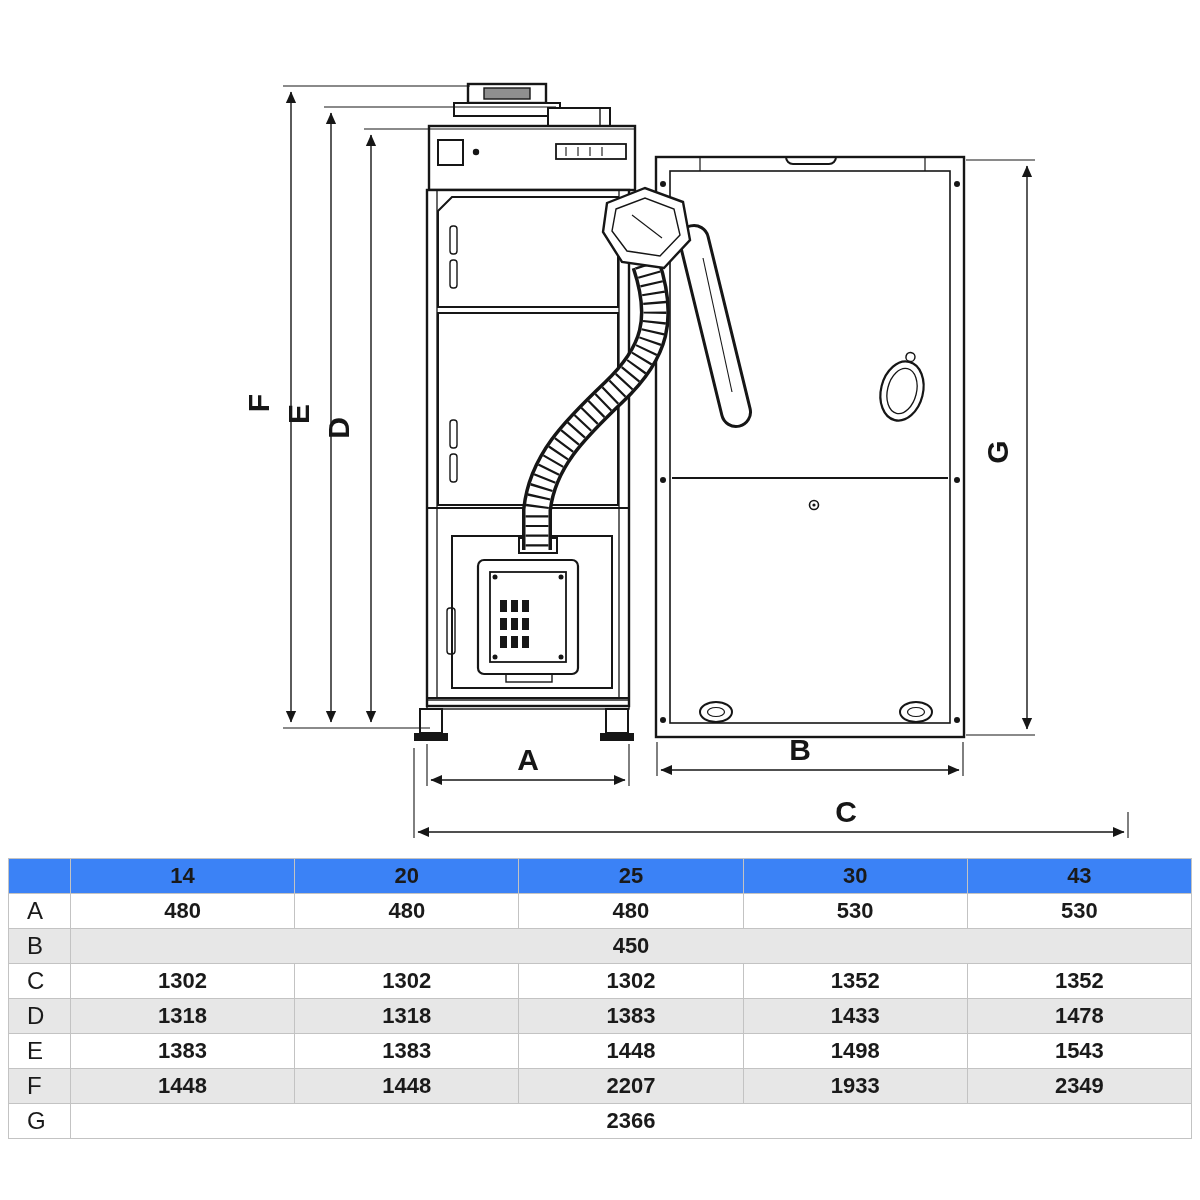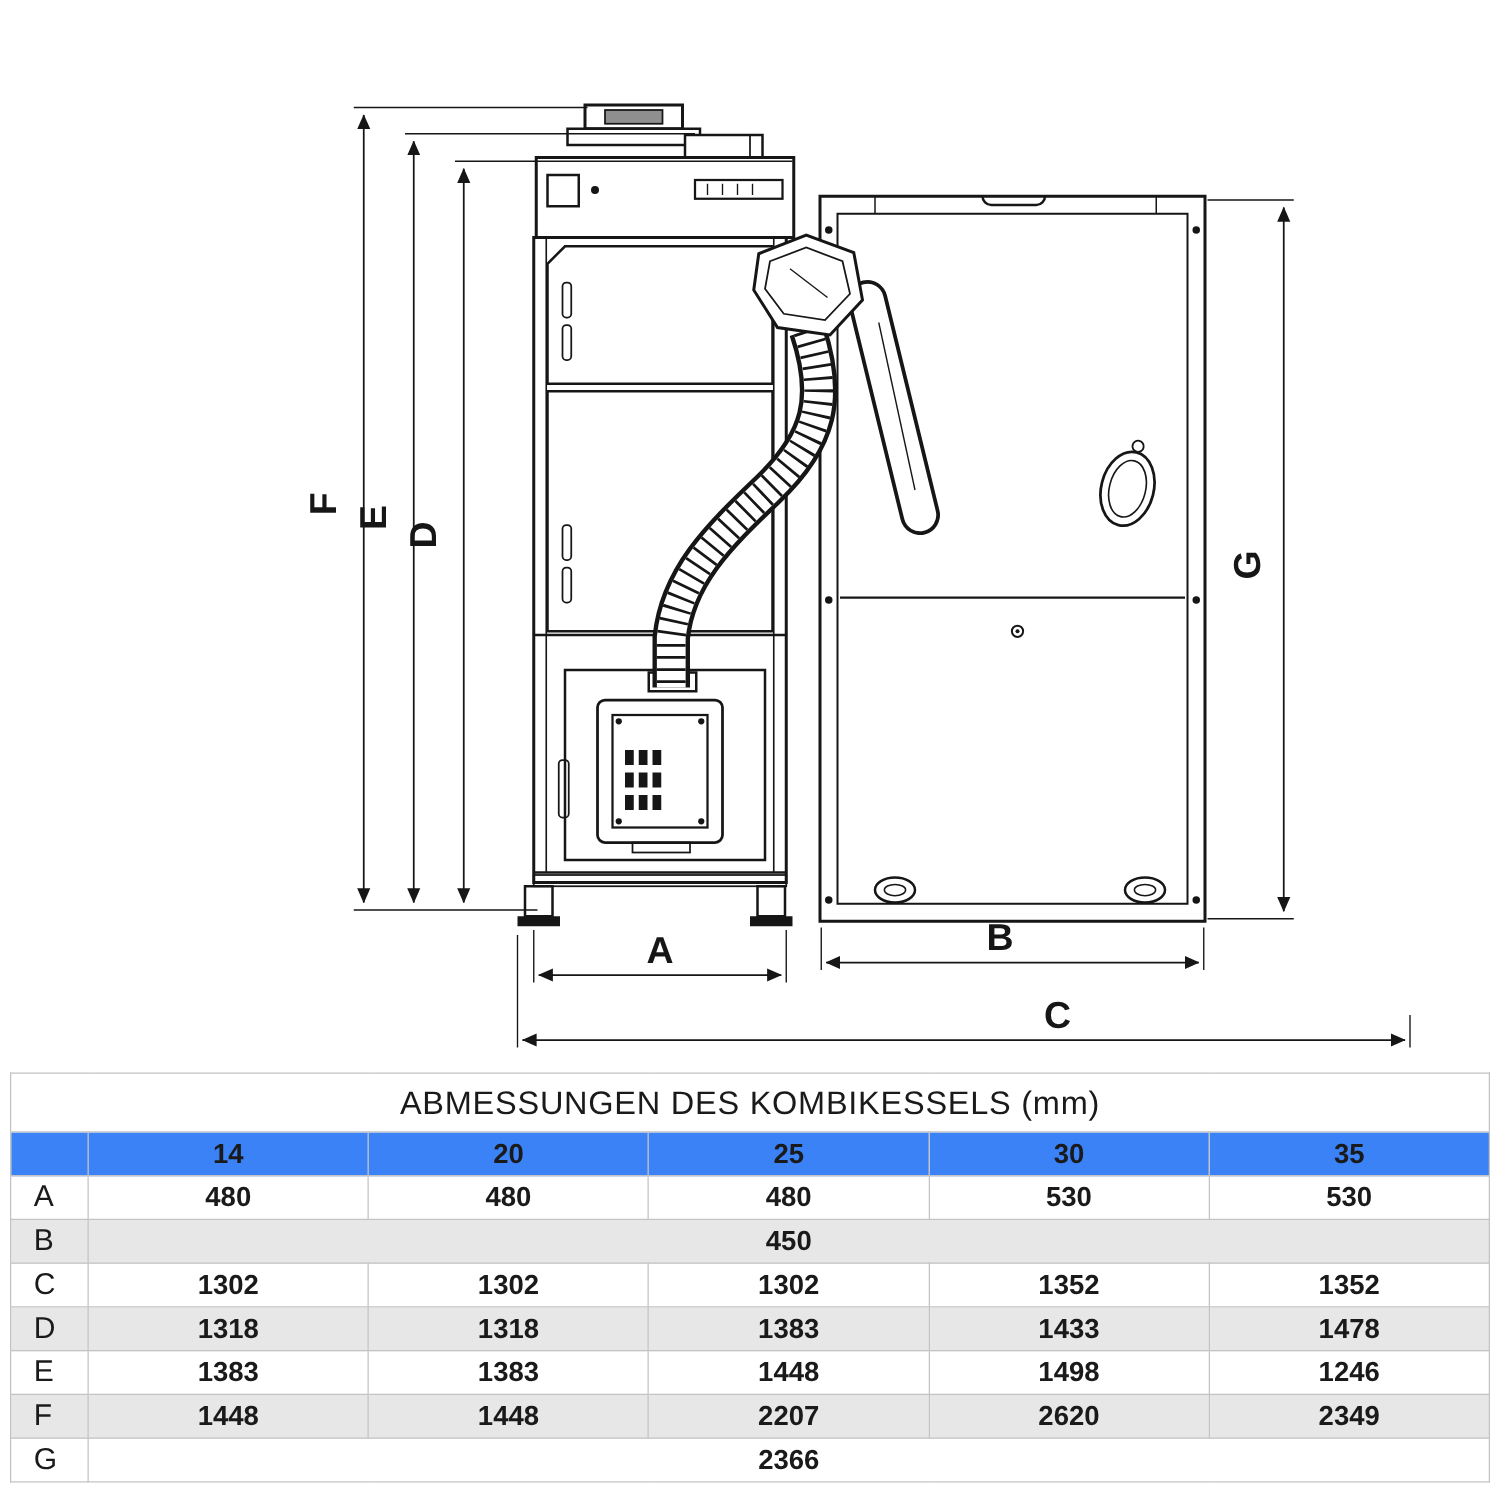--- a/index.html
+++ b/index.html
@@ -212,30 +212,27 @@
   <table class="dims-table">
     <colgroup>
       <col style="width:62px">
         <col>
         <col>
         <col>
         <col>
         <col>
     </colgroup>
     <tbody>
-      <tr>
-        <td colspan="6" class="title-cell">ABMESSUNGEN DES KOMBIKESSELS  (mm)</td>
-      </tr>
       <tr class="head-row">
         <td class="label-cell"></td>
         <td>14</td>
         <td>20</td>
         <td>25</td>
         <td>30</td>
-        <td>35</td>
+        <td>43</td>
       </tr>
       <tr>
         <td class="label-cell">A</td>
         <td>480</td>
         <td>480</td>
         <td>480</td>
         <td>530</td>
         <td>530</td>
       </tr>
       <tr class="row-shaded">
@@ -257,28 +254,28 @@
         <td>1383</td>
         <td>1433</td>
         <td>1478</td>
       </tr>
       <tr>
         <td class="label-cell">E</td>
         <td>1383</td>
         <td>1383</td>
         <td>1448</td>
         <td>1498</td>
-        <td>1246</td>
+        <td>1543</td>
       </tr>
       <tr class="row-shaded">
         <td class="label-cell">F</td>
         <td>1448</td>
         <td>1448</td>
         <td>2207</td>
-        <td>2620</td>
+        <td>1933</td>
         <td>2349</td>
       </tr>
       <tr>
         <td class="label-cell">G</td>
         <td colspan="5">2366</td>
       </tr>
     </tbody>
   </table>
 
 </div>

